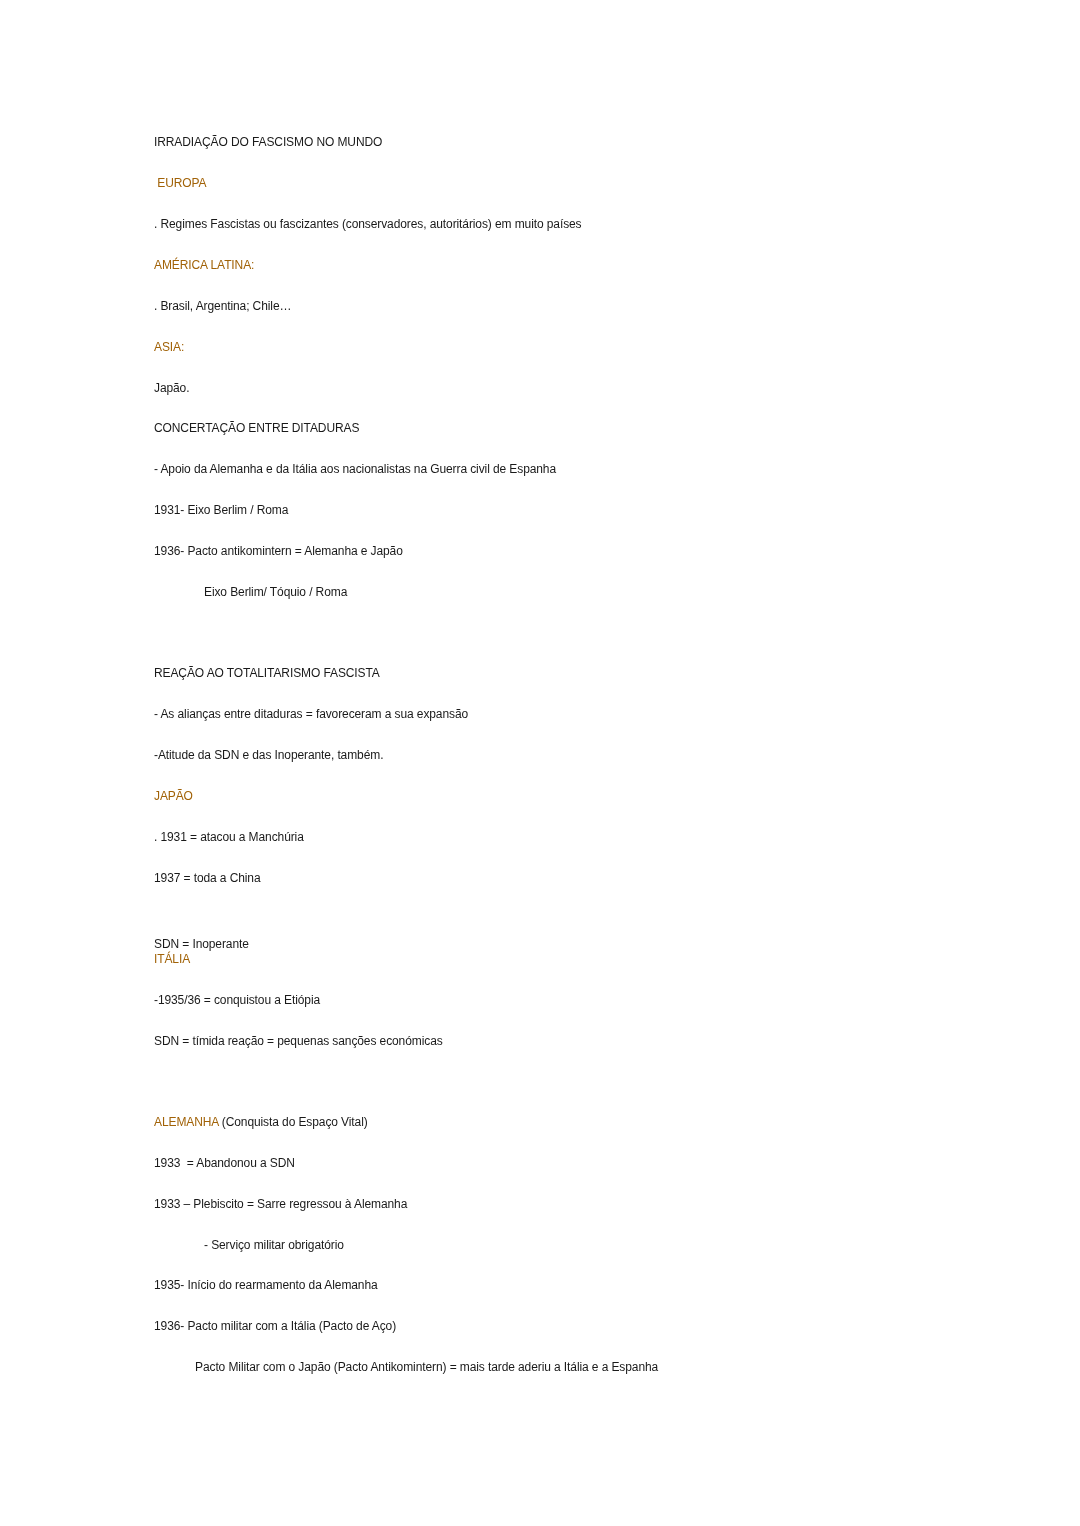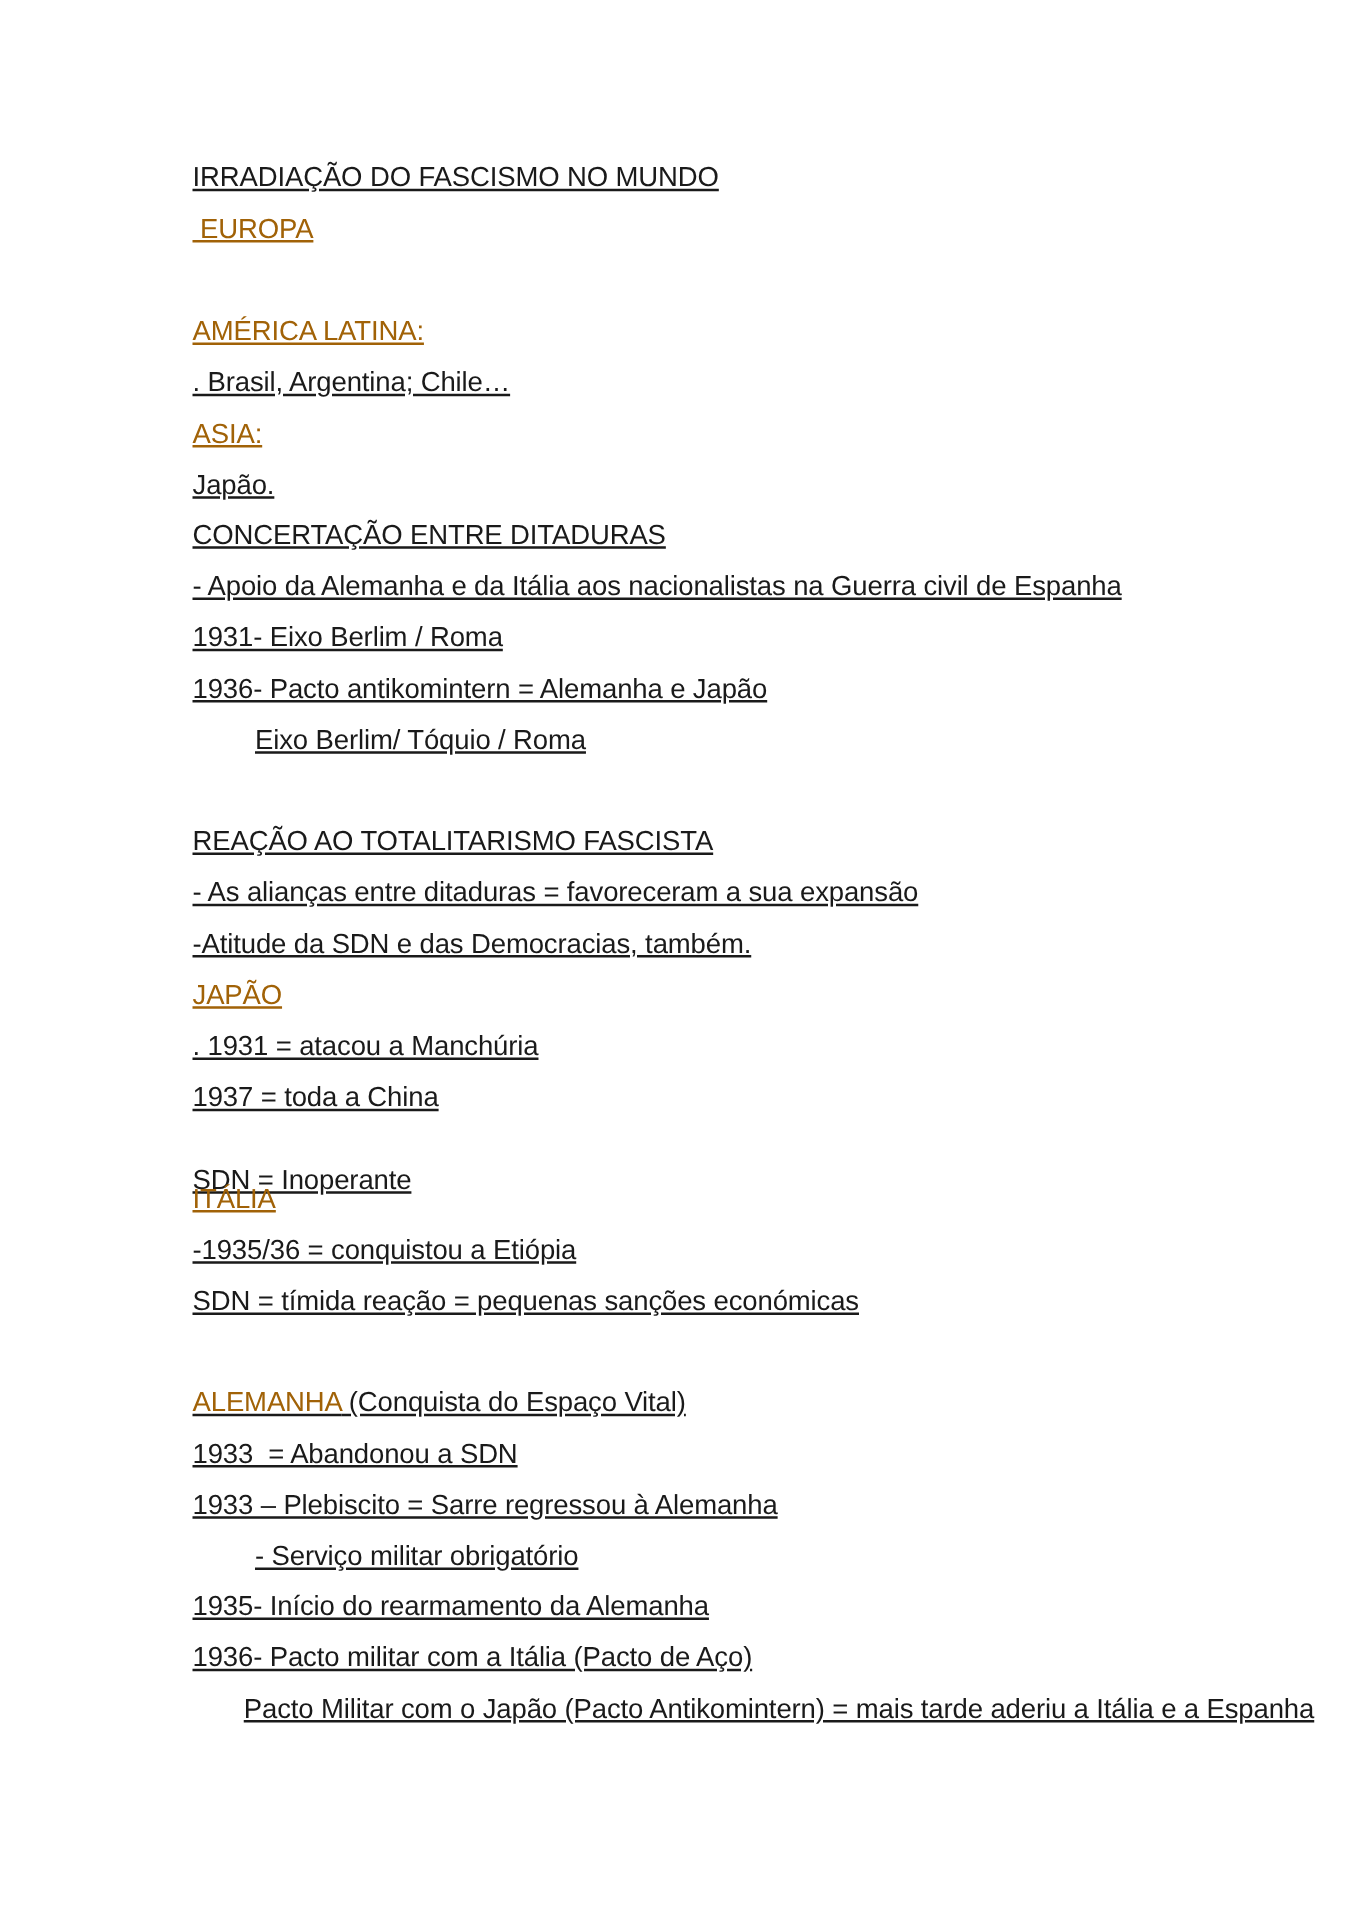--- a/index.html
+++ b/index.html
@@ -18,51 +18,51 @@
     .page {
       position: absolute;
       left: 0;
       top: 0;
       width: 1080px;
       height: 1526px;
     }
     .line {
       position: absolute;
       left: 154px;
-      font-size: 22px;
+      font-size: 12px;
       line-height: 22px;
       white-space: pre;
       letter-spacing: -0.1px;
-      text-decoration: underline;
     }
     .red { color: #a16207; }
     .indent1 { left: 204px; }
     .indent2 { left: 195px; }
   </style>
 </head>
 <body>
 
 <div class="page">
 
   <div class="line" style="top:131px">IRRADIAÇÃO DO FASCISMO NO MUNDO</div>
   <div class="line red" style="top:172px"> EUROPA</div>
+  <div class="line" style="top:213px">. Regimes Fascistas ou fascizantes (conservadores, autoritários) em muito países</div>
   <div class="line red" style="top:254px">AMÉRICA LATINA:</div>
   <div class="line" style="top:295px">. Brasil, Argentina; Chile…</div>
   <div class="line red" style="top:336px">ASIA:</div>
   <div class="line" style="top:377px">Japão.</div>
 
   <div class="line" style="top:458px">- Apoio da Alemanha e da Itália aos nacionalistas na Guerra civil de Espanha</div>
   <div class="line" style="top:417px">CONCERTAÇÃO ENTRE DITADURAS</div>
   <div class="line" style="top:499px">1931- Eixo Berlim / Roma</div>
   <div class="line" style="top:540px">1936- Pacto antikomintern = Alemanha e Japão</div>
   <div class="line indent1" style="top:581px">Eixo Berlim/ Tóquio / Roma</div>
 
   <div class="line" style="top:703px">- As alianças entre ditaduras = favoreceram a sua expansão</div>
   <div class="line" style="top:662px">REAÇÃO AO TOTALITARISMO FASCISTA</div>
-  <div class="line" style="top:744px">-Atitude da SDN e das Democracias, também.</div>
+  <div class="line" style="top:744px">-Atitude da SDN e das Inoperante, também.</div>
 
   <div class="line red" style="top:785px">JAPÃO</div>
   <div class="line" style="top:826px">. 1931 = atacou a Manchúria</div>
   <div class="line" style="top:867px">1937 = toda a China</div>
   <div class="line" style="top:933px">SDN = Inoperante</div>
 
   <div class="line red" style="top:948px">ITÁLIA</div>
   <div class="line" style="top:989px">-1935/36 = conquistou a Etiópia</div>
   <div class="line" style="top:1111px"><span class="red">ALEMANHA</span><span> (Conquista do Espaço Vital)</span></div>
 

